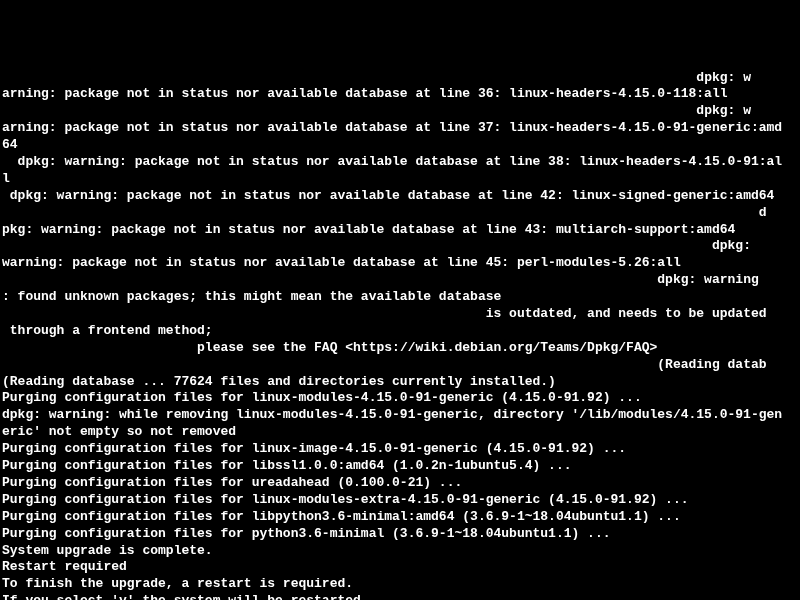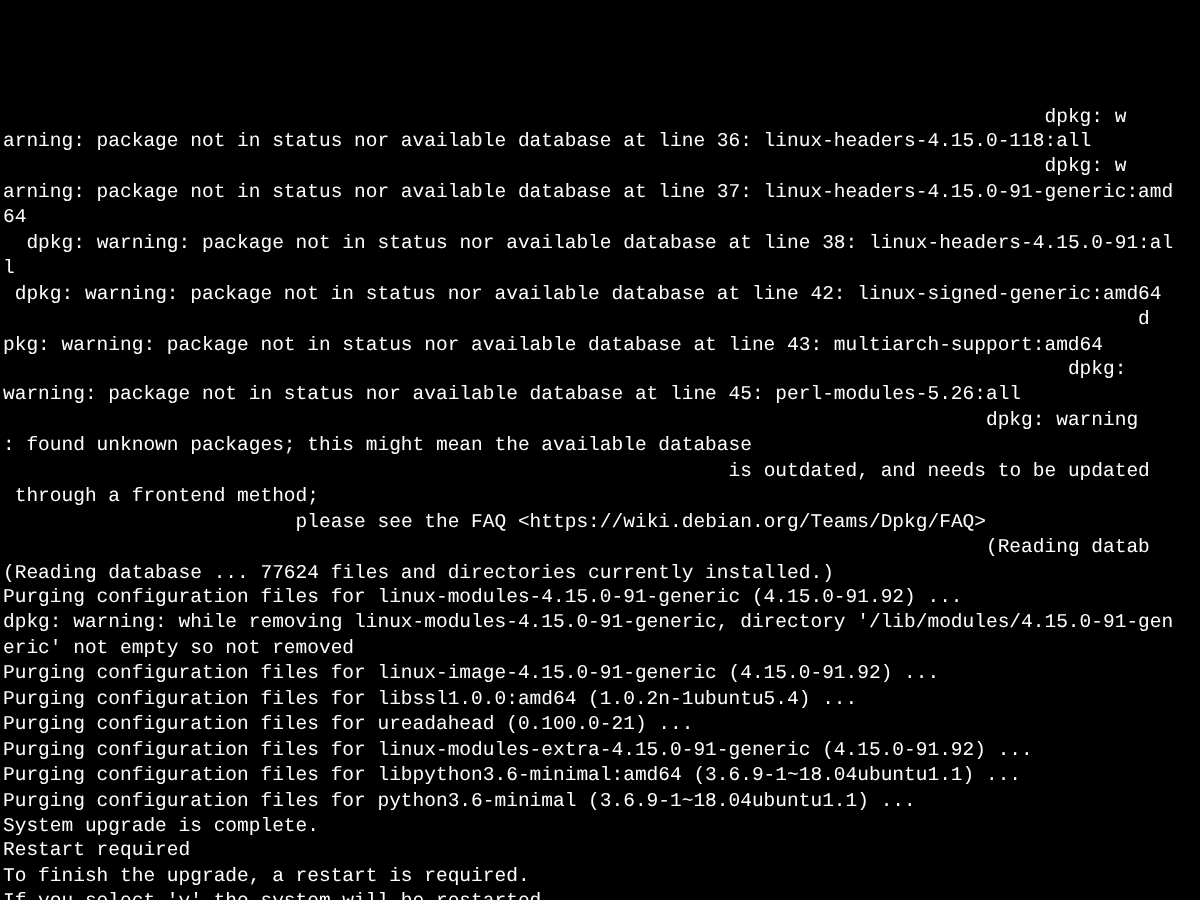--- a/index.html
+++ b/index.html
@@ -19,20 +19,21 @@
       padding: 2px;
       white-space: pre-wrap;
       word-break: break-all;
     }
     .terminal {
       width: 100%;
       height: 100%;
     }
     .line {
       display: block;
+      font-weight: bold;
     }
   </style>
 </head>
 <body>
 
 
 
 <div class="terminal"><span class="line">                                                                                         dpkg: w</span><span class="line">arning: package not in status nor available database at line 36: linux-headers-4.15.0-118:all</span><span class="line">                                                                                         dpkg: w</span><span class="line">arning: package not in status nor available database at line 37: linux-headers-4.15.0-91-generic:amd</span><span class="line">64</span><span class="line">  dpkg: warning: package not in status nor available database at line 38: linux-headers-4.15.0-91:al</span><span class="line">l</span><span class="line"> dpkg: warning: package not in status nor available database at line 42: linux-signed-generic:amd64</span><span class="line">                                                                                                 d</span><span class="line">pkg: warning: package not in status nor available database at line 43: multiarch-support:amd64</span><span class="line">                                                                                           dpkg:</span><span class="line">warning: package not in status nor available database at line 45: perl-modules-5.26:all</span><span class="line">                                                                                    dpkg: warning</span><span class="line">: found unknown packages; this might mean the available database</span><span class="line">                                                              is outdated, and needs to be updated</span><span class="line"> through a frontend method;</span><span class="line">                         please see the FAQ &lt;https://wiki.debian.org/Teams/Dpkg/FAQ&gt;</span><span class="line">                                                                                    (Reading datab</span><span class="line">(Reading database ... 77624 files and directories currently installed.)</span><span class="line">Purging configuration files for linux-modules-4.15.0-91-generic (4.15.0-91.92) ...</span><span class="line">dpkg: warning: while removing linux-modules-4.15.0-91-generic, directory '/lib/modules/4.15.0-91-gen</span><span class="line">eric' not empty so not removed</span><span class="line">Purging configuration files for linux-image-4.15.0-91-generic (4.15.0-91.92) ...</span><span class="line">Purging configuration files for libssl1.0.0:amd64 (1.0.2n-1ubuntu5.4) ...</span><span class="line">Purging configuration files for ureadahead (0.100.0-21) ...</span><span class="line">Purging configuration files for linux-modules-extra-4.15.0-91-generic (4.15.0-91.92) ...</span><span class="line">Purging configuration files for libpython3.6-minimal:amd64 (3.6.9-1~18.04ubuntu1.1) ...</span><span class="line">Purging configuration files for python3.6-minimal (3.6.9-1~18.04ubuntu1.1) ...</span><span class="line"></span><span class="line">System upgrade is complete.</span><span class="line"></span><span class="line">Restart required</span><span class="line"></span><span class="line">To finish the upgrade, a restart is required.</span><span class="line">If you select 'y' the system will be restarted.</span><span class="line"></span></div>
 
 

